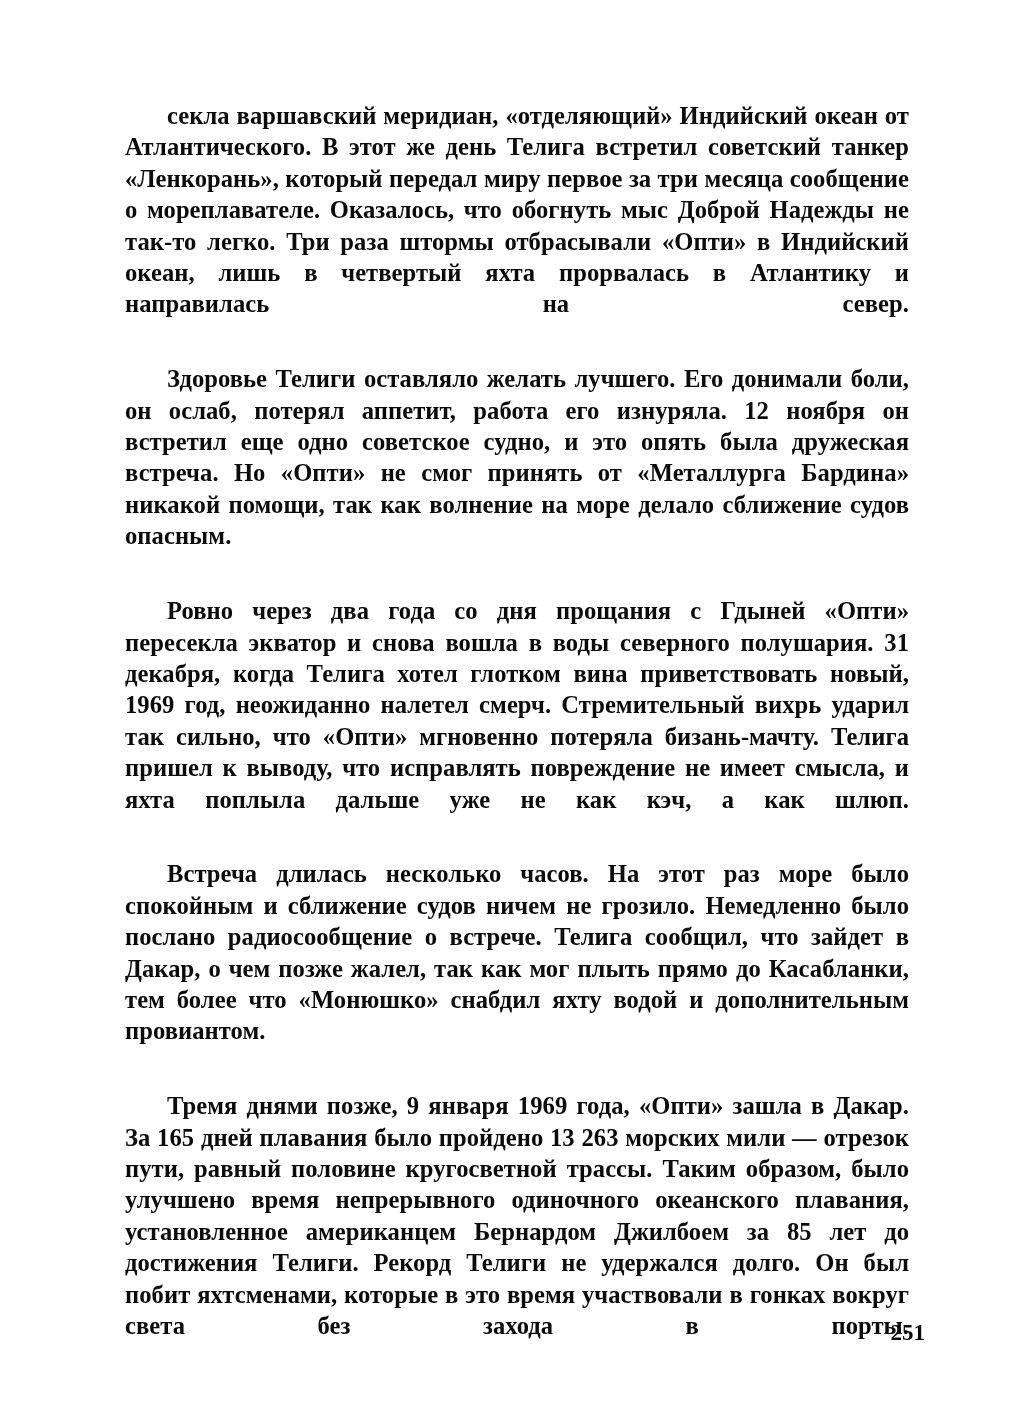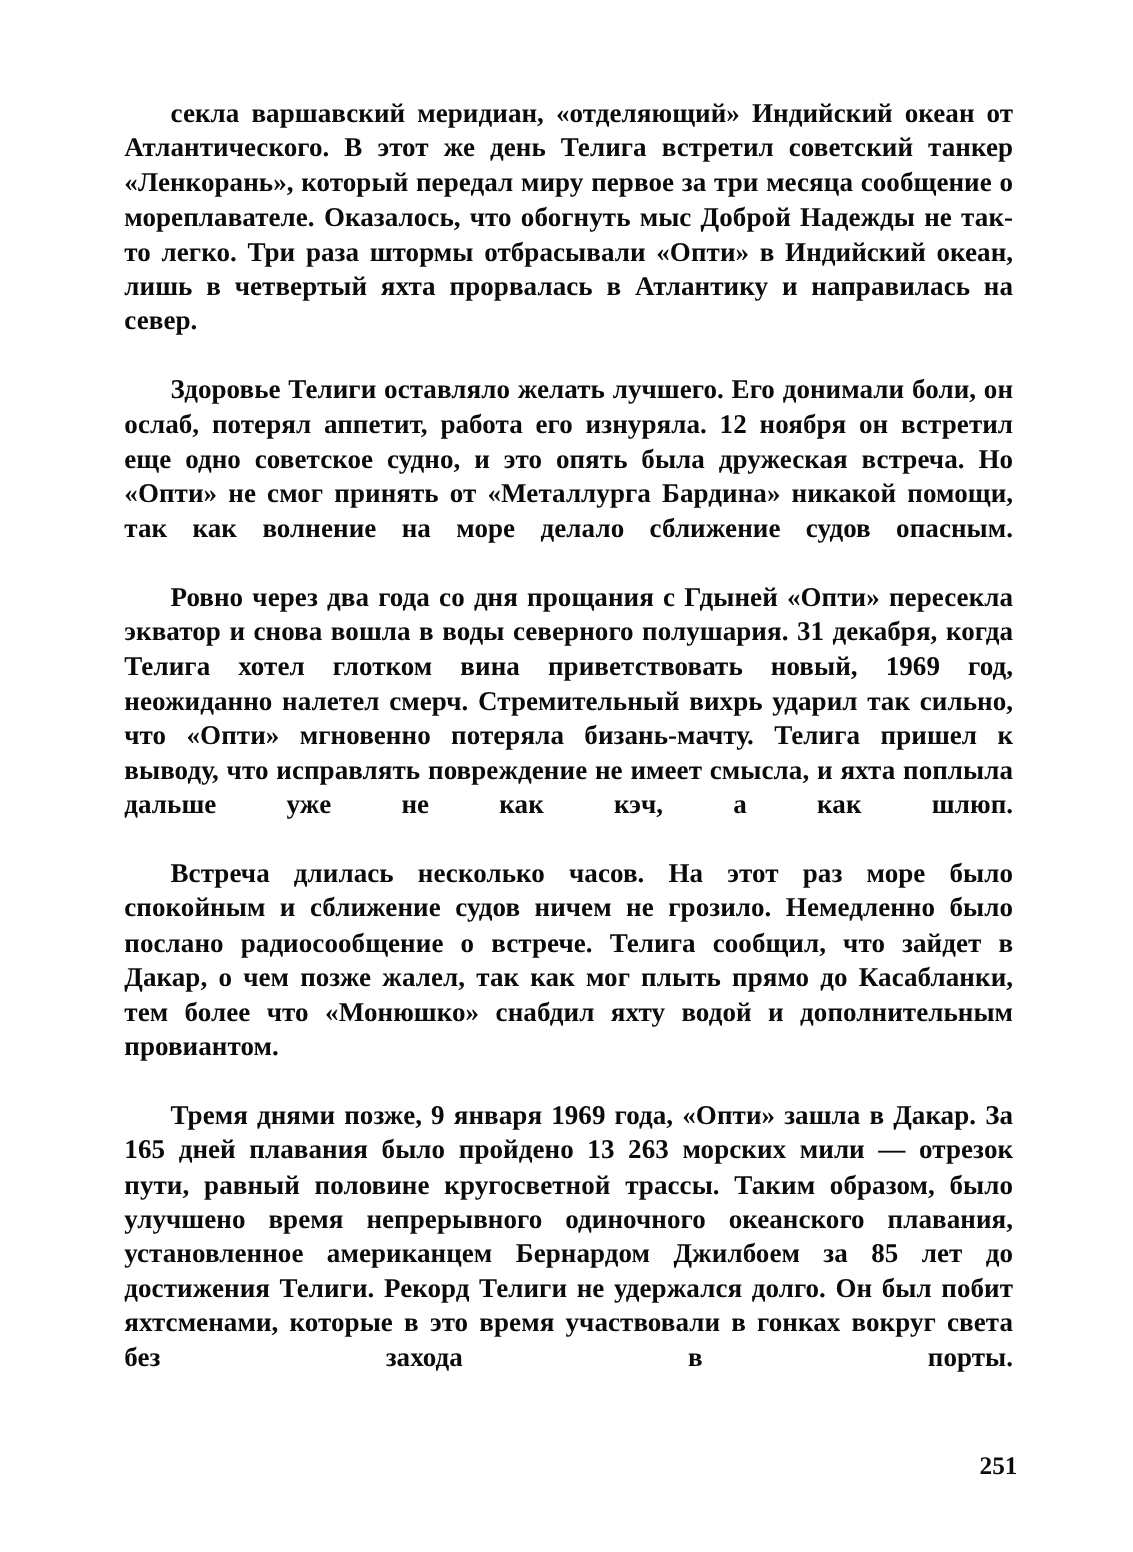--- a/index.html
+++ b/index.html
@@ -19,21 +19,21 @@
   }
 
   .text-column {
     position: absolute;
     left: 113px;
     top: 88px;
     width: 808px;
   }
 
   .para {
-    margin: 0;
+    margin: 12px;
     padding: 0;
     text-indent: 42px;
     text-align: justify;
     text-justify: inter-word;
     font-family: "Liberation Serif", "DejaVu Serif", serif;
     font-size: 24.6px;
     line-height: 31.4px;
     font-weight: 700;
     color: #0b0b0b;
     letter-spacing: 0.05px;

